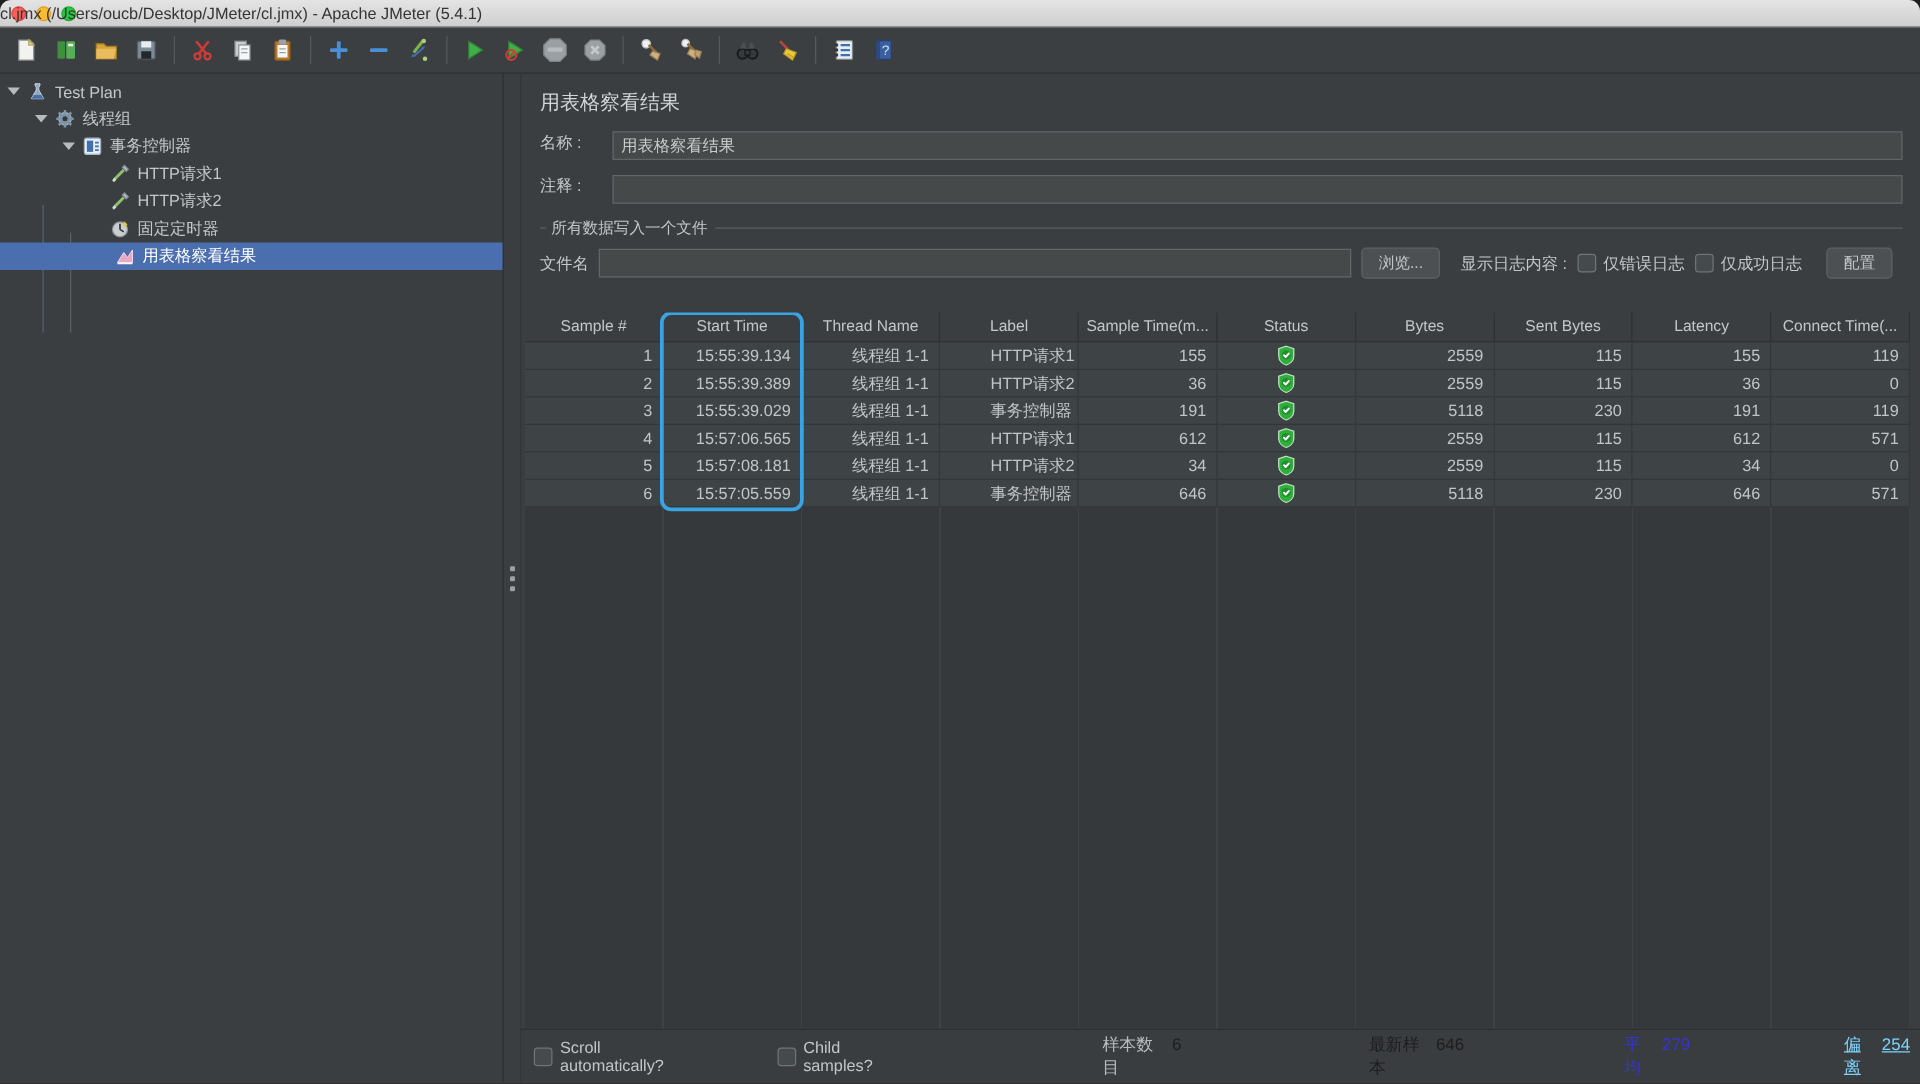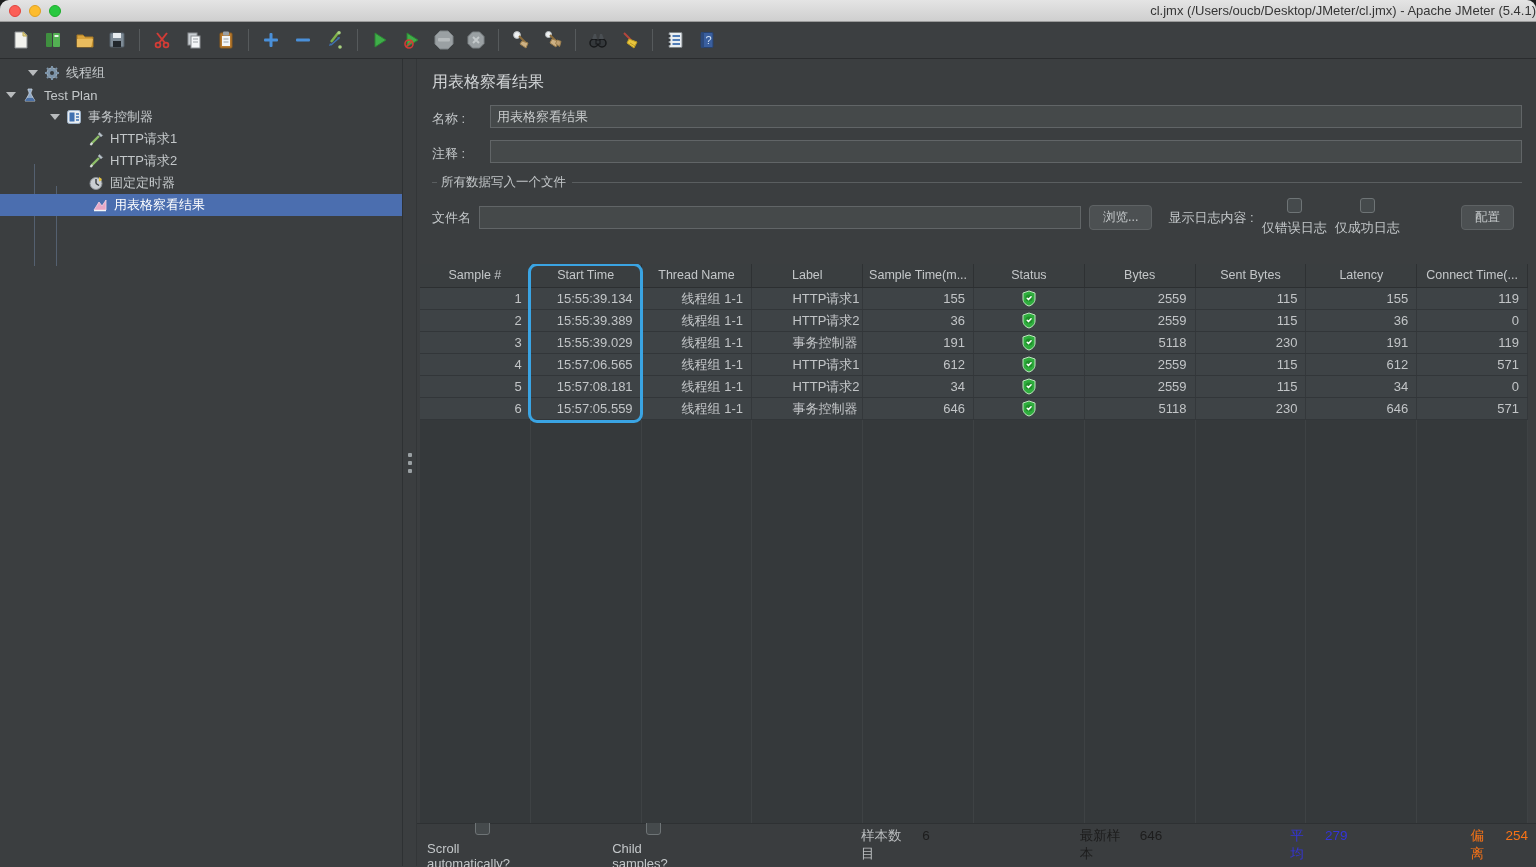--- a/index.html
+++ b/index.html
@@ -6,21 +6,21 @@
   html,body { background:#1e1e1e; font-family:"Liberation Sans", sans-serif; }
   .window { width:1536px; height:867px; background:#3b3e40; border-radius:9px 9px 0 0; overflow:hidden; position:relative; }
 
   
   .titlebar { height:22px; background:linear-gradient(#e4e4e4,#cfcfcf); display:flex; align-items:center; position:relative; border-bottom:1px solid #9a9a9a; }
   .traffic { display:flex; gap:8px; margin-left:9px; }
   .tl { width:12px; height:12px; border-radius:50%; }
   .tl.red { background:#fb5f57; border:1px solid #e0443e; }
   .tl.yellow { background:#fdbc2e; border:1px solid #dfa023; }
   .tl.green { background:#28c840; border:1px solid #1dad2b; }
-  .title-text { position:absolute; left:0; right:0; text-align:right; font-size:13px; color:#353535; }
+  .title-text { position:absolute; left:0; right:0; text-align:left; font-size:13px; color:#353535; }
 
   
   .toolbar { height:37px; background:#3c3f41; border-bottom:1px solid #2a2c2e; display:flex; align-items:center; padding-left:6px; gap:2px; }
   .tb-btn { width:30px; height:30px; display:flex; align-items:center; justify-content:center; border-radius:3px; }
   .tb-sep { width:1px; height:22px; background:#565a5c; margin:0 5px; }
   .tb-btn svg { display:block; }
 
   
   .content { display:flex; height:807px; }
   .tree-panel { width:403px; background:#3b3e40; position:relative; padding-top:3px; border-right:1px solid #2e3133; }
@@ -31,35 +31,35 @@
   .guide { position:absolute; width:1px; background:#546070; }
   .g1 { left:56px; top:127px; height:80px; }
   .g2 { left:34px; top:105px; height:102px; }
 
   .splitter { width:14px; background:#3b3e40; display:flex; flex-direction:column; align-items:center; justify-content:center; gap:4px; border-right:1px solid #333638; }
   .dot { width:4px; height:4px; background:#9aa0a3; border-radius:1px; }
 
   
   .main { flex:1; display:flex; flex-direction:column; background:#3b3e40; }
   .panel-title { margin:13px 0 0 15px; font-size:16px; color:#d2d5d7; }
-  .form-row { display:flex; align-items:flex-end; margin:12px 14px 0 15px; }
+  .form-row { display:flex; align-items:flex-start; margin:12px 14px 0 15px; }
   .form-row label { width:46px; font-size:13px; color:#c3c7c9; flex:0 0 46px; }
   .text-field { flex:1; height:23px; background:#45494a; border:1px solid #616567; color:#c9cccd; font-size:13px; padding:0 6px; margin-left:12px; font-family:"Liberation Sans",sans-serif; outline:none; }
   .legend-row { display:flex; align-items:center; margin:11px 14px 0 15px; }
   .legend-row .pre { width:5px; height:1px; background:#5a5e60; margin-right:4px; }
   .legend-row .txt { font-size:12.5px; color:#c3c7c9; }
   .legend-row .line { flex:1; height:1px; background:#5a5e60; margin-left:6px; }
   .file-row { display:flex; align-items:center; margin:7px 14px 0 15px; gap:8px; }
   .file-row label.fn { font-size:13px; color:#c3c7c9; }
   .file-input { width:602px; height:23px; background:#45494a; border:1px solid #616567; color:#c9cccd; font-size:13px; padding:0 6px; font-family:"Liberation Sans",sans-serif; outline:none; }
   .btn { background:#4c5052; border:1px solid #5e6264; border-radius:4px; color:#c3c7c9; font-size:12.5px; padding:3px 13px; font-family:"Liberation Sans",sans-serif; }
   .log-label { font-size:13px; color:#c3c7c9; margin-left:8px; }
   .checkbox { width:15px; height:15px; background:#454a4c; border:1.5px solid #6e7476; border-radius:3px; flex:0 0 15px; }
   .cb-label { font-size:13px; color:#c3c7c9; }
-  .cb-group { display:flex; align-items:center; gap:6px;flex-direction:column; }
+  .cb-group { display:flex; align-items:center; gap:6px; }
   .cfg { margin-left:auto; margin-right:8px; }
 
   
   .table-wrap { margin:27px 8px 0 3px; flex:1; display:flex; flex-direction:column; position:relative; overflow:hidden; }
   :root { --colw:110.8px; }
   .thead { display:grid; grid-template-columns:repeat(10,110.8px); height:24px; background:#3a3e40; border-bottom:1px solid #2c2f31; }
   .th { font-size:12.5px; color:#c4c7c9; text-align:center; line-height:23px; border-right:1px solid #2e3133; overflow:hidden; white-space:nowrap; }
   .tbody .tr { display:grid; grid-template-columns:repeat(10,110.8px); height:22px; background:#3e4346; border-bottom:1px solid #323639; }
   .td { font-size:13px; color:#c2c5c7; line-height:21px; border-right:1px solid #34383b; overflow:hidden; white-space:nowrap; }
   .td.r { text-align:right; padding-right:8px; }
@@ -69,21 +69,21 @@
   .focus-ring { position:absolute; left:108px; top:-1px; width:115px; height:160px; border:3px solid #3aa4e3; border-radius:9px; pointer-events:none; }
 
   
   .footer { height:43px; background:#3a3d3f; border-top:1px solid #2e3133; display:flex; align-items:center; padding:0 8px;gap:48px; }
   .footer .cb-group { margin-right:26px; }
   .footer .cb-group:first-child { margin-left:2px; }
   .stat { display:flex; align-items:baseline; gap:12px; font-size:13.5px; }
   .stat .lab-dim { color:#b9bcbe; }
   .stat .dark { color:#1d1d1d; }
   .stat .blue { color:#3434d8; }
-  .stat .red { color:#f97316; }
+  .stat .red { color:#7dd3fc;text-decoration:underline; }
 </style>
 </head>
 <body>
 
 <div class="window">
 
   <div class="titlebar">
     <div class="traffic">
       <div class="tl red"></div>
       <div class="tl yellow"></div>
@@ -244,37 +244,37 @@
         </svg>
       </div>
   </div>
 
   <div class="content">
 
     <div class="tree-panel">
       <div class="guide g2"></div>
       <div class="guide g1"></div>
 
+      <div class="tree-row" style="padding-left:6px;">
+        <span class="arrow"></span>
+        <svg class="tree-icon" viewBox="0 0 16 16">
+            <path d="M6 2h4v1l-1 2v2l4 7H3l4-7V5L6 3z" fill="#8fa8c6" stroke="#c9d4e0" stroke-width=".8"></path>
+            <path d="M5 11h6l2 3H3z" fill="#4a6fa5"></path>
+          </svg>
+        <span>Test Plan</span>
+      </div>
+
       <div class="tree-row" style="padding-left:28px;">
         <span class="arrow"></span>
         <svg class="tree-icon" viewBox="0 0 16 16">
             <circle cx="8" cy="8" r="5" fill="#7c93a8" stroke="#a9bac9"></circle>
             <circle cx="8" cy="8" r="2" fill="#35393c"></circle>
             <path d="M8 1v3M8 12v3M1 8h3M12 8h3M3 3l2 2M11 11l2 2M13 3l-2 2M5 11l-2 2" stroke="#7c93a8" stroke-width="2"></path>
           </svg>
         <span>线程组</span>
-      </div>
-
-      <div class="tree-row" style="padding-left:6px;">
-        <span class="arrow"></span>
-        <svg class="tree-icon" viewBox="0 0 16 16">
-            <path d="M6 2h4v1l-1 2v2l4 7H3l4-7V5L6 3z" fill="#8fa8c6" stroke="#c9d4e0" stroke-width=".8"></path>
-            <path d="M5 11h6l2 3H3z" fill="#4a6fa5"></path>
-          </svg>
-        <span>Test Plan</span>
       </div>
 
       <div class="tree-row" style="padding-left:50px;">
         <span class="arrow"></span>
         <svg class="tree-icon" viewBox="0 0 16 16">
             <rect x="1.5" y="1.5" width="13" height="13" rx="2" fill="#e8edf2" stroke="#9fb3c8"></rect>
             <rect x="3.5" y="3.5" width="5" height="9" fill="#3f70b0"></rect>
             <line x1="10" y1="5" x2="13" y2="5" stroke="#3f70b0" stroke-width="1.4"></line>
             <line x1="10" y1="8" x2="13" y2="8" stroke="#3f70b0" stroke-width="1.4"></line>
             <line x1="10" y1="11" x2="13" y2="11" stroke="#3f70b0" stroke-width="1.4"></line>

